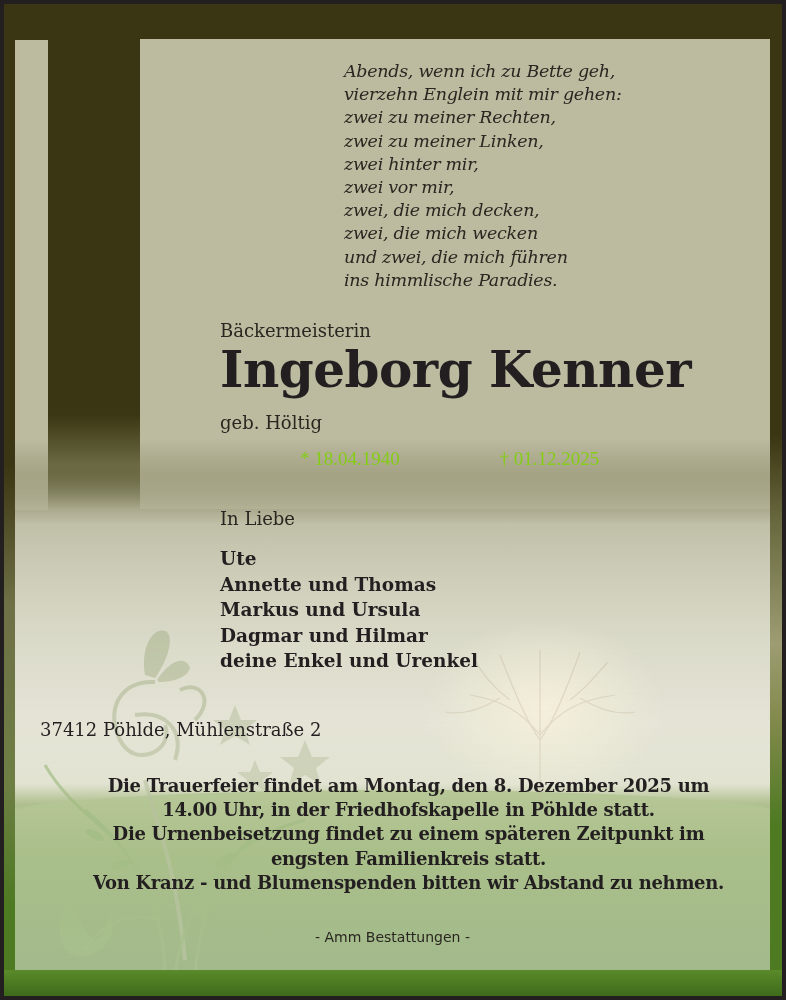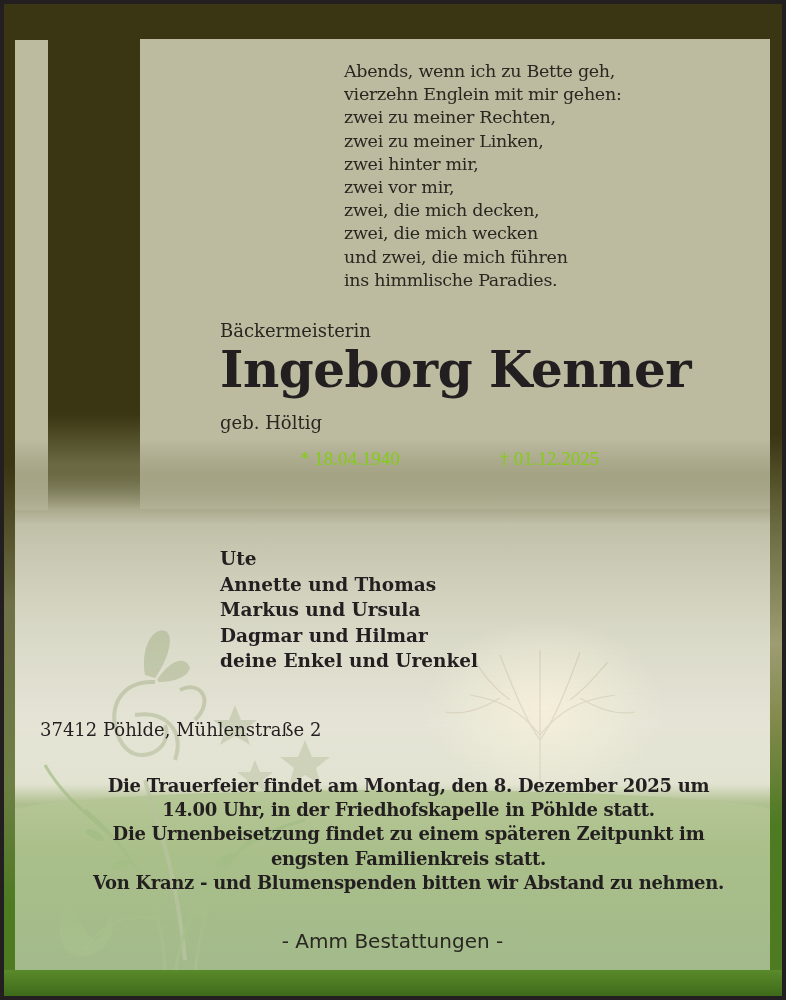--- a/index.html
+++ b/index.html
@@ -54,40 +54,40 @@
   .floral {
     position:absolute; left:25px; top:620px; width:420px; height:355px; opacity:0.75;
   }
   .bottom-grass {
     position:absolute; left:4px; top:970px; width:778px; height:26px;
     background: linear-gradient(to bottom, #5a8a2a, #3e6a1a);
   }
 
   .text { position:absolute; color:#231f20; }
   .poem {
-    left:344px; top:60px; font-family:"DejaVu Serif", serif; 
+    left:344px; top:60px; font-family:"DejaVu Serif", serif; font-style:italic;
     font-size:17.5px; line-height:23.2px; color:#2a2620; letter-spacing:-0.3px;
   }
   .poem div { white-space:nowrap; }
   .center { left:140px; width:680px; text-align:left; font-family:"DejaVu Serif", serif; white-space:nowrap; }
   .title { top:320px; left:220px; width:560px; font-size:18px; color:#2a2620; }
   .name { top:340px; left:220px; width:560px; font-size:50px; font-weight:bold; letter-spacing:-0.5px; color:#231f20; }
   .birthname { top:412px; left:220px; width:560px; font-size:18px; color:#2a2620; }
   .dates { top:448px; left:300px; font-family:Liberation Serif, serif; font-size:19px; color:#84cc16; white-space:nowrap;text-align:center; }
   .dates span { display:inline-block; }
   .dates .death { margin-left:95px; }
   .inliebe { top:508px; left:220px; width:560px; font-size:18px; color:#2a2620; }
   .family { top:546px; left:220px; width:560px; font-size:18.5px; line-height:25.6px; font-weight:bold; color:#231f20; }
   .address { left:40px; top:719px; font-family:"DejaVu Serif", serif; font-size:18px; color:#231f20; white-space:nowrap; }
   .info {
     left:15px; top:774px; width:755px; text-align:center; font-family:"DejaVu Serif", serif;
     font-size:18px; line-height:24.2px; font-weight:bold; color:#231f20; letter-spacing:-0.3px;padding-left:16px;
   }
   .info div { white-space:nowrap; }
-  .undertaker { left:15px; top:929px; width:755px; text-align:center; font-family:"DejaVu Sans", sans-serif; font-size:20px; color:#2a2620; }
+  .undertaker { left:15px; top:929px; width:755px; text-align:center; font-family:"DejaVu Sans", sans-serif; font-size:14px; color:#2a2620; }
 </style>
 </head>
 <body>
 
 <div class="ad">
   <div class="scene"></div>
   <div class="hill"></div>
   <div class="frame-top"></div>
   <div class="frame-left"></div>
   <div class="frame-right"></div>
@@ -159,20 +159,21 @@
 
   <div class="text center title">Bäckermeisterin</div>
   <div class="text center name">Ingeborg Kenner</div>
   <div class="text center birthname">geb. Höltig</div>
 
   <div class="text dates">
     <span>* 18.04.1940</span>
     <span class="death">† 01.12.2025</span>
   </div>
 
+  <div class="text center inliebe">In Liebe</div>
   <div class="text center family">
     <div>Ute</div>
     <div>Annette und Thomas</div>
     <div>Markus und Ursula</div>
     <div>Dagmar und Hilmar</div>
     <div>deine Enkel und Urenkel</div>
   </div>
 
   <div class="text address">37412 Pöhlde, Mühlenstraße 2</div>
 

